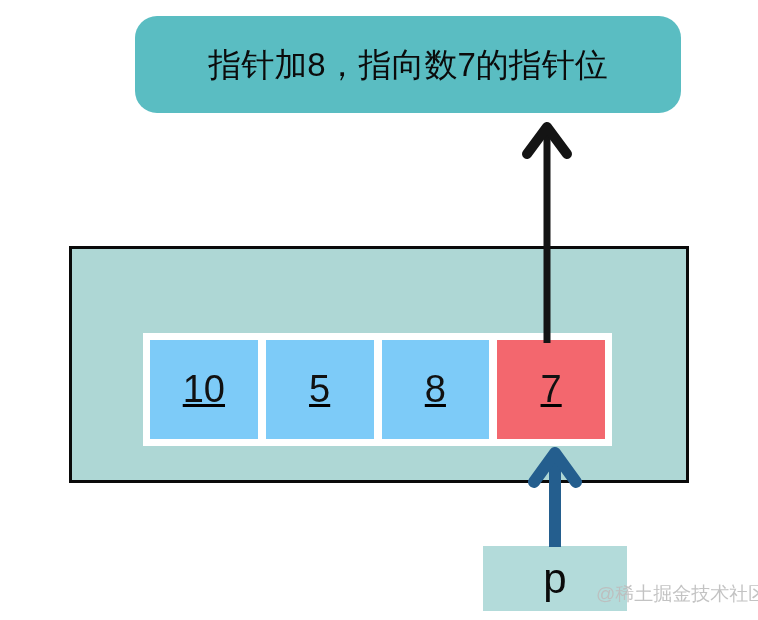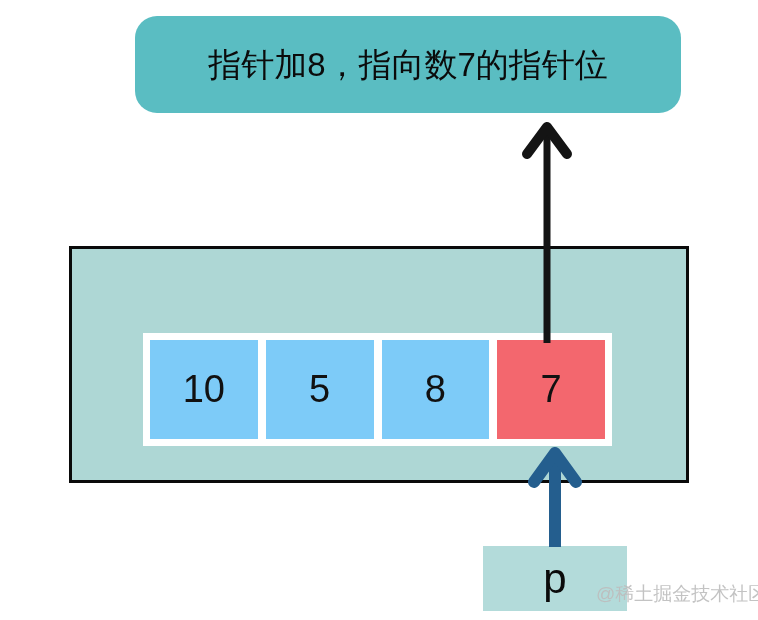--- a/index.html
+++ b/index.html
@@ -56,20 +56,21 @@
     left: 143px;
     top: 333px;
     width: 469px;
     height: 113px;
     background: #ffffff;
     box-sizing: border-box;
     padding: 7px;
     display: flex;
     gap: 8px;
     z-index: 2;
+    text-decoration: underline;
   }
   .cell {
     flex: 1 1 0;
     background: var(--cell-blue);
     display: flex;
     align-items: center;
     justify-content: center;
     font-size: 38px;
     color: var(--cell-text);
   }

